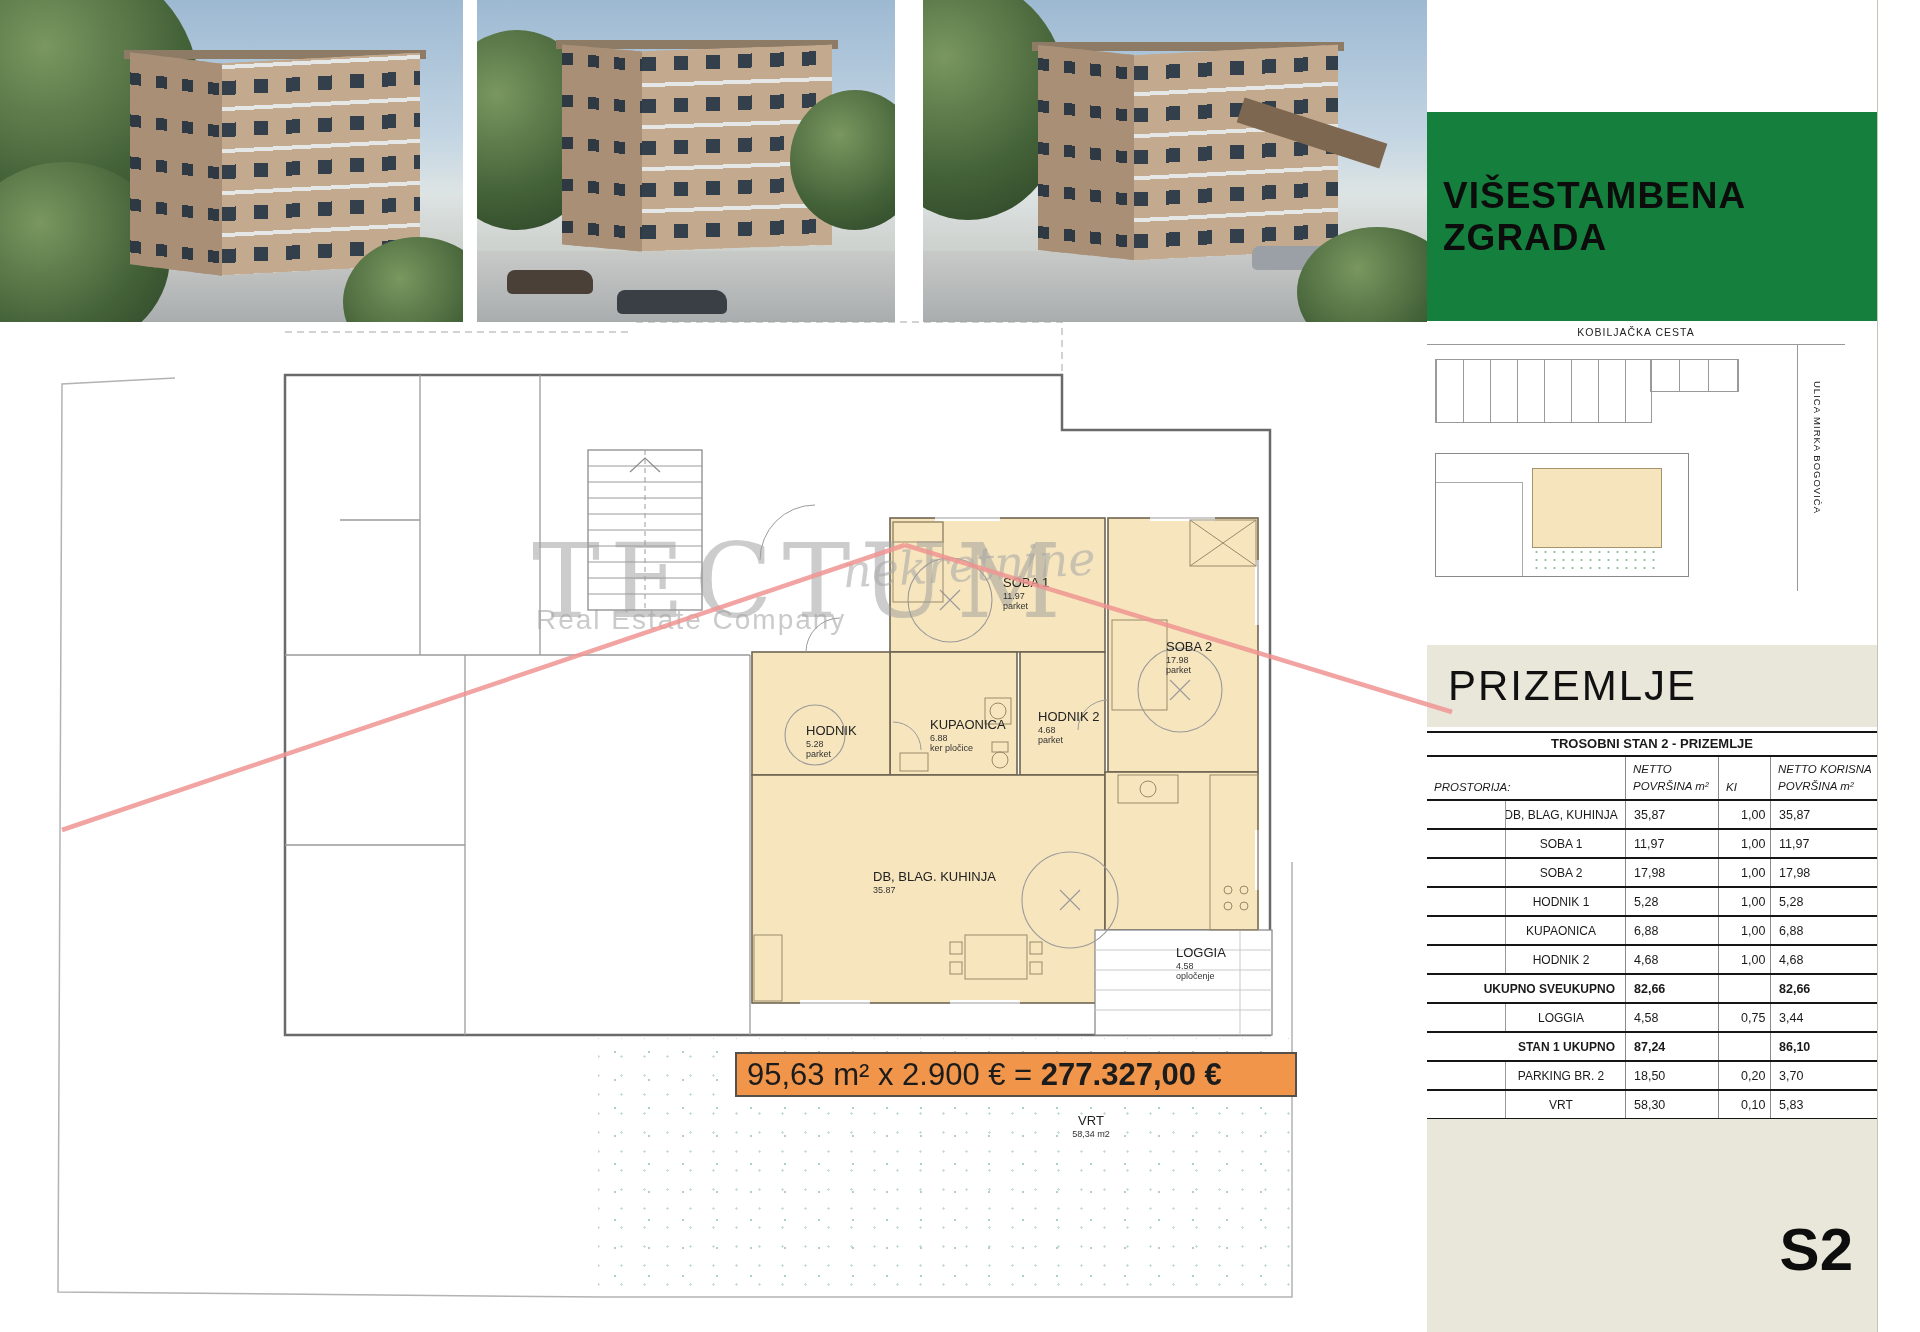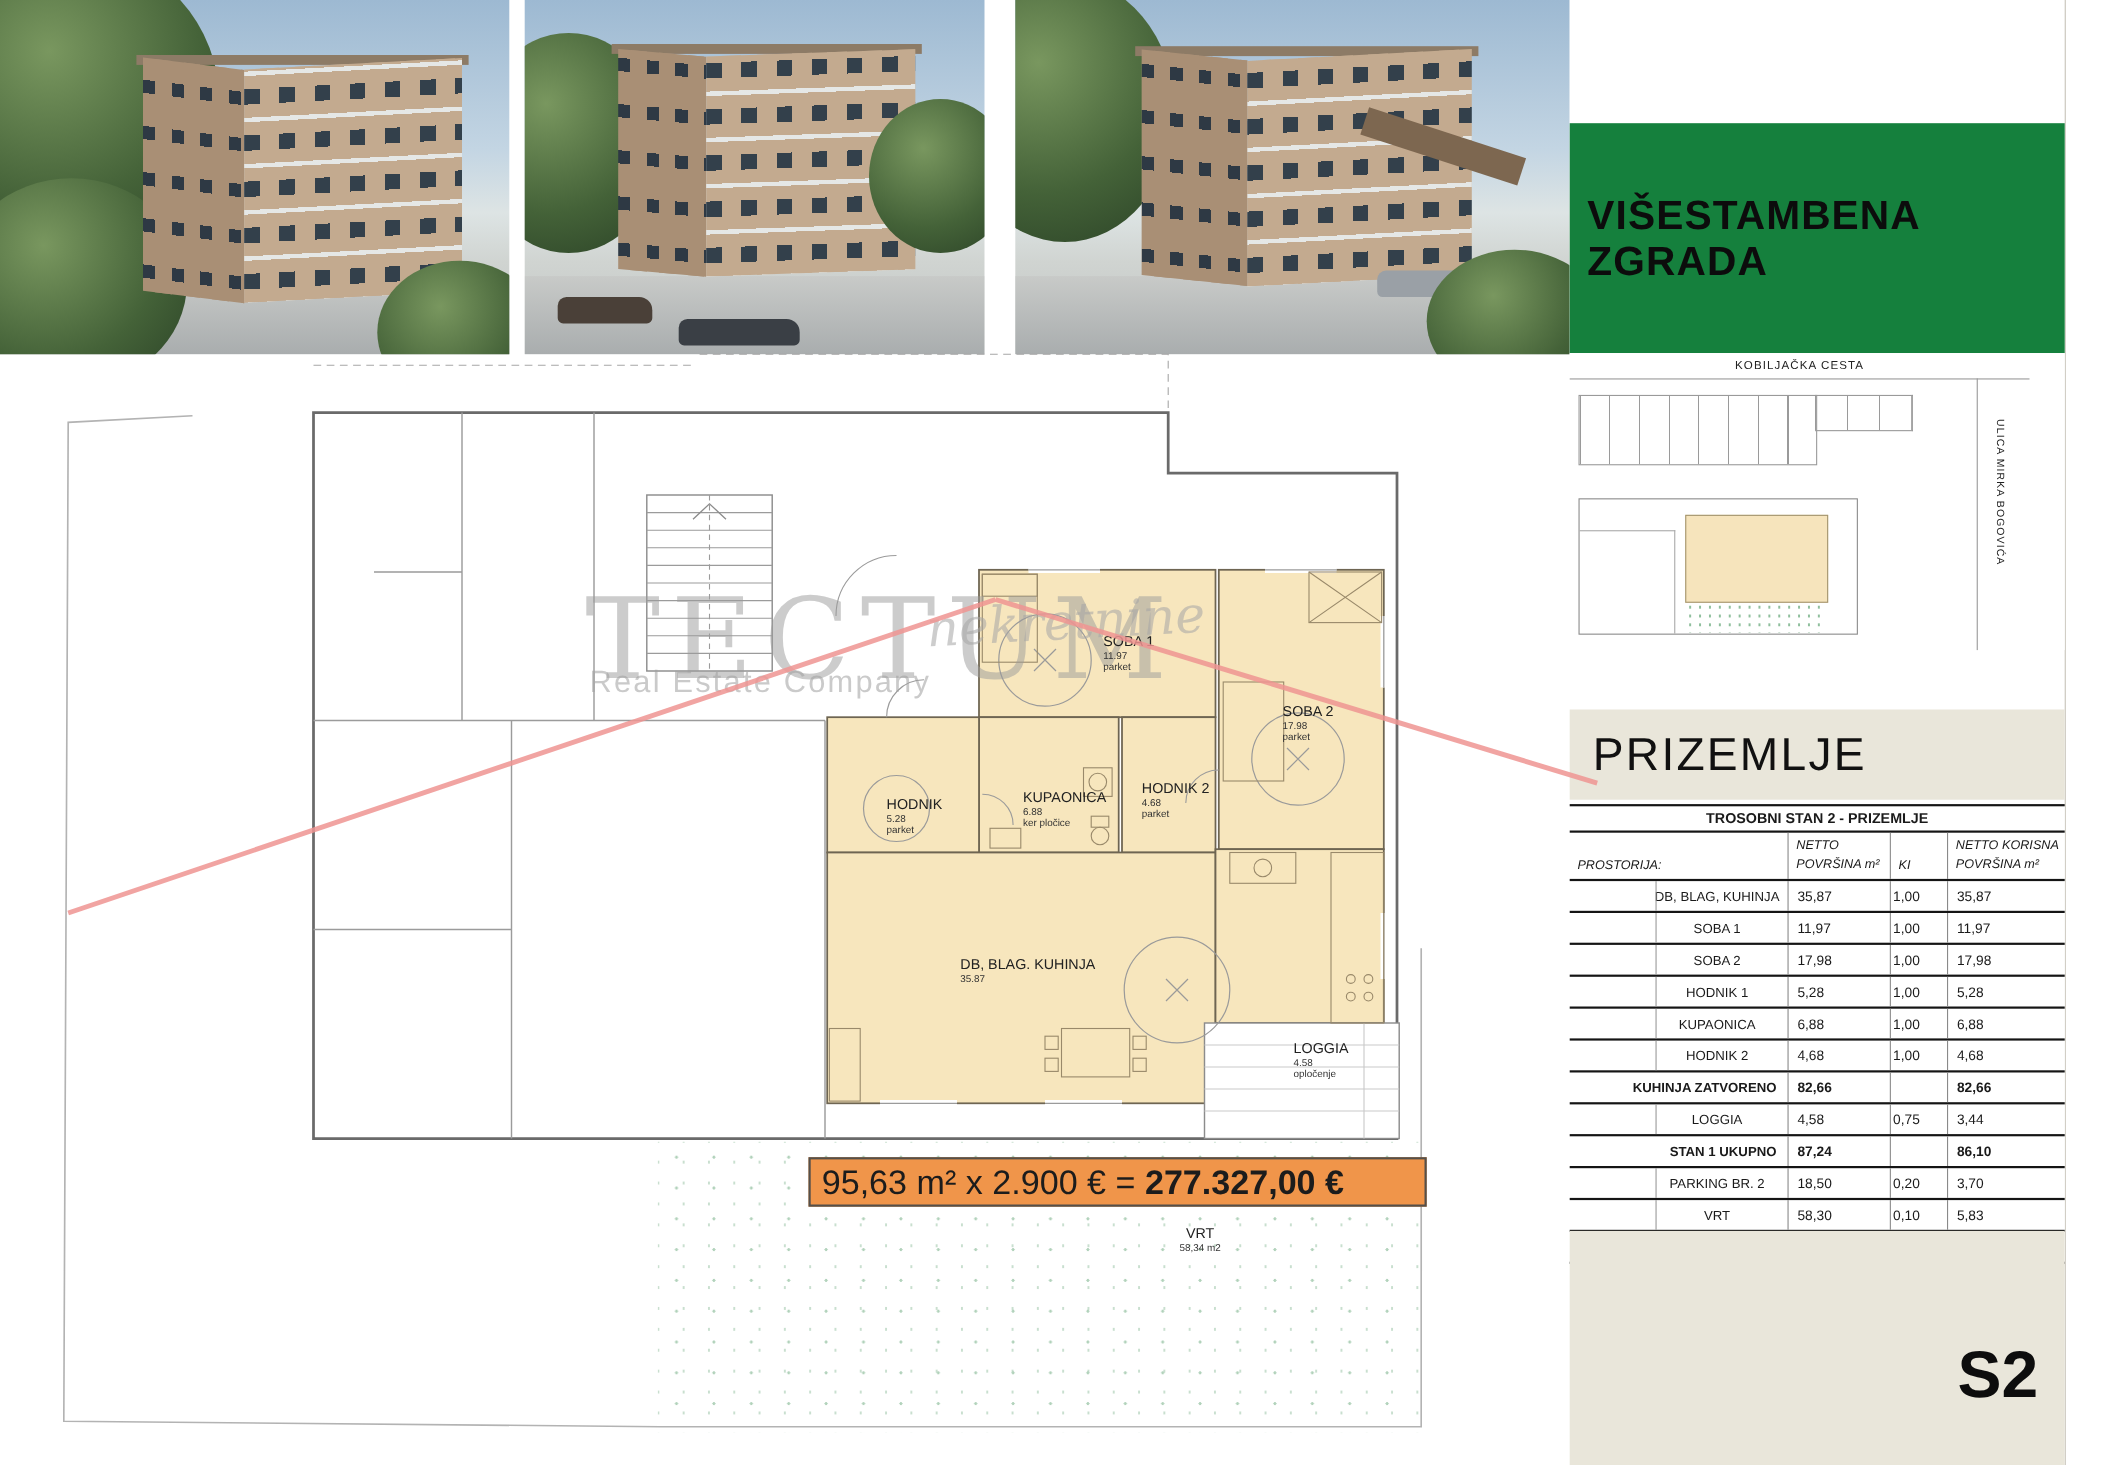--- a/index.html
+++ b/index.html
@@ -73,21 +73,21 @@
   .hc1{width:198px;}
   .hc2{width:93px;border-left:1px solid #8a8a8a;}
   .hc3{width:52px;border-left:1px solid #8a8a8a;display:flex;justify-content:center;}
   .hc4{width:107px;border-left:1px solid #8a8a8a;}
   .trow{display:flex;height:27px;border-bottom:2px solid #151515;}
   .trow .c{box-sizing:border-box;display:flex;align-items:center;}
   .c-label{width:198px;justify-content:center;position:relative;padding-left:70px;font-size:12px;}
   .trow:not(.bold-row) .c-label::before{content:'';position:absolute;left:78px;top:0;bottom:0;width:1px;background:#9a9a9a;}
   .bold-row .c-label{justify-content:flex-end;padding:0 10px 0 0;font-weight:bold;}
   .c-netto{width:93px;border-left:1px solid #8a8a8a;padding-left:8px;}
-  .c-ki{width:52px;border-left:1px solid #8a8a8a;padding-left:2px;}
+  .c-ki{width:52px;border-left:1px solid #8a8a8a;padding-left:22px;}
   .c-kor{width:107px;border-left:1px solid #8a8a8a;padding-left:8px;}
   .bold-row{font-weight:bold;}
 
   .bottom-beige{position:absolute;left:0;top:1119px;width:450px;height:213px;background:#e9e6da;}
   .sheet-code{position:absolute;right:24px;bottom:48px;font-size:60px;font-weight:bold;color:#0d0d0d;}
 
   
   .headline{position:absolute;left:430px;top:330px;width:620px;text-align:center;z-index:6;
             color:#ec1212;font-weight:bold;font-size:30px;}
   .wm-brand{position:absolute;left:532px;top:522px;z-index:4;opacity:.5;color:#9b9b9b;
@@ -346,21 +346,21 @@
           <div class="c c-ki">1,00</div>
           <div class="c c-kor">6,88</div>
         </div>
           <div class="trow">
           <div class="c c-label">HODNIK 2</div>
           <div class="c c-netto">4,68</div>
           <div class="c c-ki">1,00</div>
           <div class="c c-kor">4,68</div>
         </div>
           <div class="trow bold-row">
-          <div class="c c-label">KUHINJA ZATVORENO</div>
+          <div class="c c-label">UKUPNO SVEUKUPNO</div>
           <div class="c c-netto">82,66</div>
           <div class="c c-ki"></div>
           <div class="c c-kor">82,66</div>
         </div>
           <div class="trow">
           <div class="c c-label">LOGGIA</div>
           <div class="c c-netto">4,58</div>
           <div class="c c-ki">0,75</div>
           <div class="c c-kor">3,44</div>
         </div>

